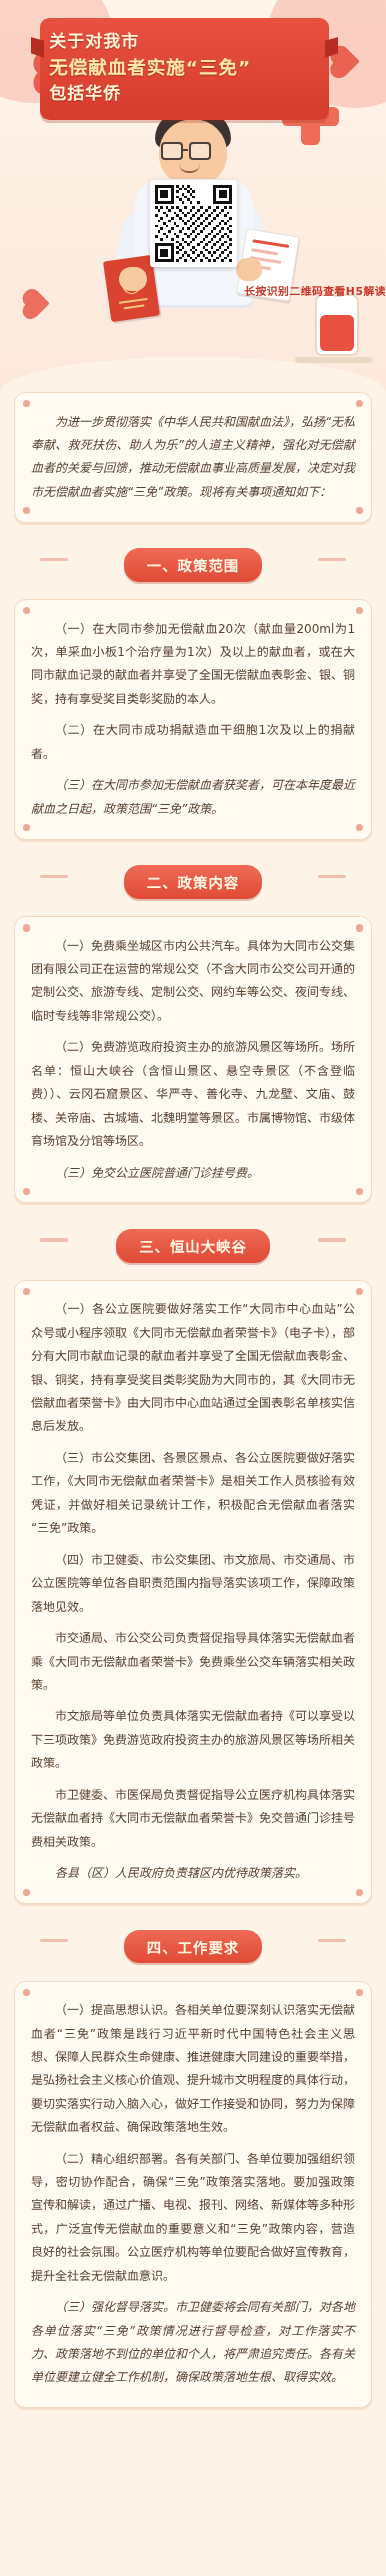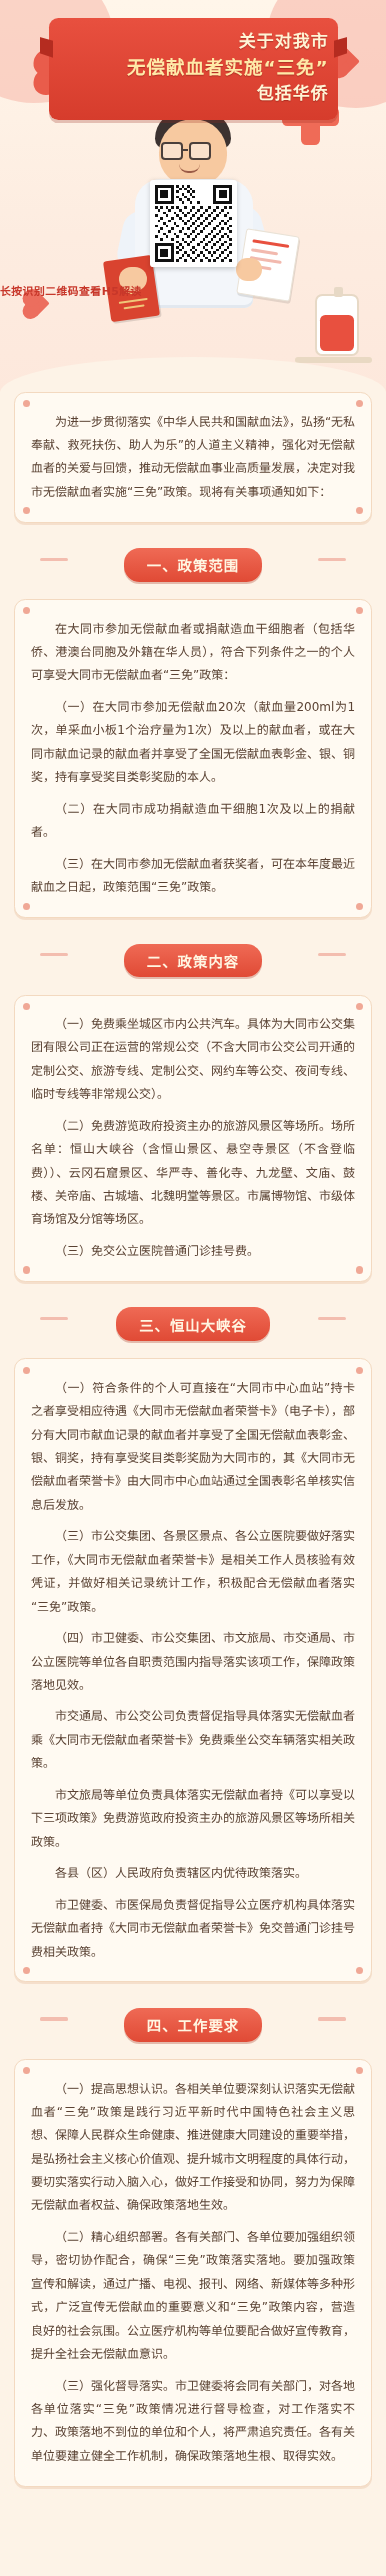--- a/index.html
+++ b/index.html
@@ -59,27 +59,27 @@
     width: 57px; height: 57px;
   }
   .hero-cross span {
     position: absolute; background: #ef6b57; border-radius: 5.2px;
   }
   .hero-cross span:nth-child(1){ left: 18.5px; top: 0; width: 19.6px; height: 57px; }
   .hero-cross span:nth-child(2){ left: 0; top: 18.5px; width: 57px; height: 19.6px; }
 
   .title-banner {
     position: absolute;
-    left: 49px; top: 17.5px;
+    left: 40px; top: 17.5px;
     width: 289px;
     padding: 11.3px 9.3px 13.4px;
     background: linear-gradient(180deg,#e8503f 0%, #d63c2c 100%);
     border-radius: 9.3px;
     box-shadow: 0 3.1px 0 rgba(150,40,28,.25);
-    text-align: right;
+    text-align: left;
     z-index: 5;
   }
   .title-banner::before, .title-banner::after {
     content: ""; position: absolute; top: 19.6px;
     width: 13.4px; height: 20.6px; background: #b52c20;
     z-index: -1;
   }
   .title-banner::before { left: -9.3px; clip-path: polygon(0 0,100% 18%,100% 100%,0 78%); }
   .title-banner::after { right: -9.3px; clip-path: polygon(0 18%,100% 0,100% 78%,0 100%); }
   .title-banner .t-line {
@@ -198,21 +198,21 @@
     position: absolute; left: 150px; top: 180px;
     width: 87px; height: 87px;
     background: #ffffff; padding: 4.6px; border-radius: 3.1px;
     box-shadow: 0 1.5px 5.2px rgba(0,0,0,.18);
     z-index: 8;
   }
   .qr-wrap svg { display:block; width: 77px; height: 77px; }
 
   .qr-caption {
     position: absolute; left: 0; right: 0; top: 282px;
-    text-align: left;
+    text-align: right;
     color: #c7372a;
     font-size: 10.8px;
     letter-spacing: 0.5px;
     font-weight: bold;
     z-index: 8;
   }
 
   .hero-wave {
     position: absolute; left: 0; bottom: -1px; width: 386px; height: 36px;
     background: #fdf3e7;
@@ -245,21 +245,21 @@
   .corner-dot.br { right: 7.2px; bottom: 7.2px; }
 
   p.para {
     font-size: 12px;
     line-height: 1.95;
     color: #5a4233;
     text-align: justify;
     text-indent: 2em;
     margin-bottom: 8.2px;
   }
-  p.para:last-child { margin-bottom: 0; }
+  p.para:last-child { margin-bottom: 0; font-style: italic; }
 
   .section-title {
     margin: 4.1px 14.4px 10.3px;
     padding: 8.2px 0 7.2px;
     text-align: center;
     position: relative;
   }
   .section-title .pill {
     display: inline-block;
     background: linear-gradient(180deg,#ef6a55 0%,#e04a35 100%);
@@ -560,21 +560,20 @@
   <div class="section-title">
     <span class="deco-l"></span>
     <span class="pill">一、政策范围</span>
     <span class="deco-r"></span>
   </div>
   <div class="card">
     <span class="corner-dot tl"></span>
     <span class="corner-dot tr"></span>
     <span class="corner-dot bl"></span>
     <span class="corner-dot br"></span>
-    <p class="para">在大同市参加无偿献血者或捐献造血干细胞者（包括华侨、港澳台同胞及外籍在华人员），符合下列条件之一的个人可享受大同市无偿献血者“三免”政策：</p>
     <p class="para">（一）在大同市参加无偿献血20次（献血量200ml为1次，单采血小板1个治疗量为1次）及以上的献血者，或在大同市献血记录的献血者并享受了全国无偿献血表彰金、银、铜奖，持有享受奖目类彰奖励的本人。</p>
     <p class="para">（二）在大同市成功捐献造血干细胞1次及以上的捐献者。</p>
     <p class="para">（三）在大同市参加无偿献血者获奖者，可在本年度最近献血之日起，政策范围“三免”政策。</p>
   </div>
 
   <div class="section-title">
     <span class="deco-l"></span>
     <span class="pill">二、政策内容</span>
     <span class="deco-r"></span>
   </div>
@@ -591,27 +590,27 @@
   <div class="section-title">
     <span class="deco-l"></span>
     <span class="pill">三、恒山大峡谷</span>
     <span class="deco-r"></span>
   </div>
   <div class="card">
     <span class="corner-dot tl"></span>
     <span class="corner-dot tr"></span>
     <span class="corner-dot bl"></span>
     <span class="corner-dot br"></span>
-    <p class="para">（一）符合条件的个人可直接在“大同市中心血站”持卡之者享受相应待遇《大同市无偿献血者荣誉卡》（电子卡），部分有大同市献血记录的献血者并享受了全国无偿献血表彰金、银、铜奖，持有享受奖目类彰奖励为大同市的，其《大同市无偿献血者荣誉卡》由大同市中心血站通过全国表彰名单核实信息后发放。</p>
+    <p class="para">（一）各公立医院要做好落实工作“大同市中心血站”公众号或小程序领取《大同市无偿献血者荣誉卡》（电子卡），部分有大同市献血记录的献血者并享受了全国无偿献血表彰金、银、铜奖，持有享受奖目类彰奖励为大同市的，其《大同市无偿献血者荣誉卡》由大同市中心血站通过全国表彰名单核实信息后发放。</p>
     <p class="para">（三）市公交集团、各景区景点、各公立医院要做好落实工作，《大同市无偿献血者荣誉卡》是相关工作人员核验有效凭证，并做好相关记录统计工作，积极配合无偿献血者落实“三免”政策。</p>
     <p class="para">（四）市卫健委、市公交集团、市文旅局、市交通局、市公立医院等单位各自职责范围内指导落实该项工作，保障政策落地见效。</p>
     <p class="para">市交通局、市公交公司负责督促指导具体落实无偿献血者乘《大同市无偿献血者荣誉卡》免费乘坐公交车辆落实相关政策。</p>
     <p class="para">市文旅局等单位负责具体落实无偿献血者持《可以享受以下三项政策》免费游览政府投资主办的旅游风景区等场所相关政策。</p>
+    <p class="para">市卫健委、市医保局负责督促指导公立医疗机构具体落实无偿献血者持《大同市无偿献血者荣誉卡》免交普通门诊挂号费相关政策。</p>
     <p class="para">各县（区）人民政府负责辖区内优待政策落实。</p>
-    <p class="para">市卫健委、市医保局负责督促指导公立医疗机构具体落实无偿献血者持《大同市无偿献血者荣誉卡》免交普通门诊挂号费相关政策。</p>
   </div>
 
   <div class="section-title">
     <span class="deco-l"></span>
     <span class="pill">四、工作要求</span>
     <span class="deco-r"></span>
   </div>
   <div class="card">
     <span class="corner-dot tl"></span>
     <span class="corner-dot tr"></span>

